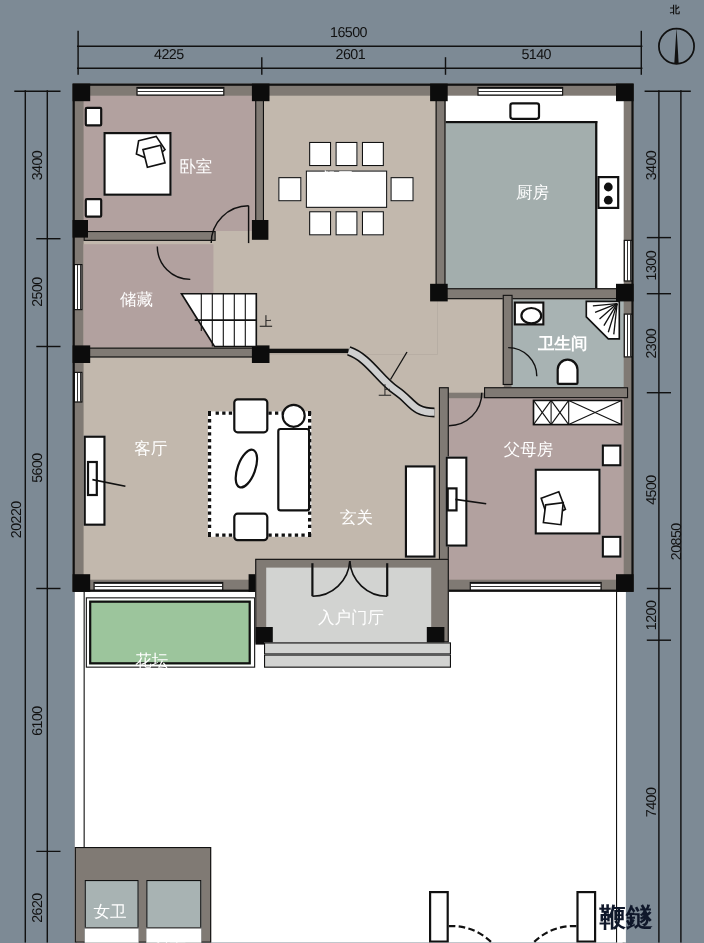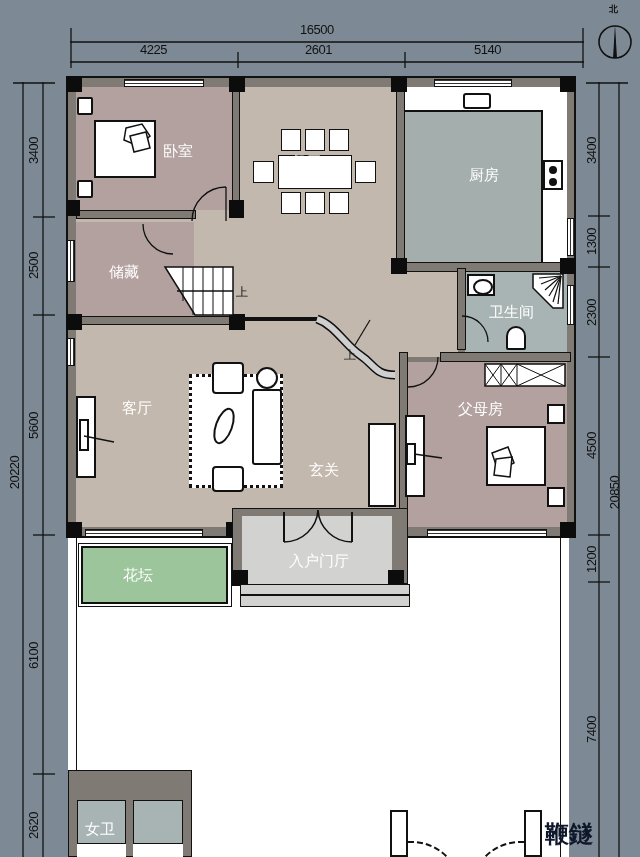--- a/index.html
+++ b/index.html
@@ -209,21 +209,21 @@
   <g stroke="#111" stroke-width="1.2">
     <line x1="30" y1="4" x2="8" y2="6"></line>
       <line x1="30" y1="4" x2="10" y2="12"></line>
     <line x1="30" y1="4" x2="14" y2="18"></line>
       <line x1="30" y1="4" x2="18" y2="24"></line>
     <line x1="30" y1="4" x2="22" y2="30"></line>
       <line x1="30" y1="4" x2="27" y2="32"></line>
   </g>
 </svg>
 <div class="furn" style="left:506px;top:326px;width:20px;height:24px;border-radius:10px 10px 2px 2px;"></div>
-<div class="label" style="left:489px;top:303px;">卫生间</div>
+<div class="label" style="left:489px;top:303px;font-weight:bold;">卫生间</div>
 
 <svg width="82" height="26" style="left:484px;top:363px;">
   <rect x="1" y="1" width="80" height="22" fill="#fff" stroke="#111" stroke-width="1.5"></rect>
   <line x1="1" y1="1" x2="17" y2="23" stroke="#111"></line>
     <line x1="17" y1="1" x2="1" y2="23" stroke="#111"></line>
   <line x1="17" y1="1" x2="33" y2="23" stroke="#111"></line>
     <line x1="33" y1="1" x2="17" y2="23" stroke="#111"></line>
   <line x1="33" y1="1" x2="81" y2="23" stroke="#111"></line>
     <line x1="81" y1="1" x2="33" y2="23" stroke="#111"></line>
   <line x1="17" y1="1" x2="17" y2="23" stroke="#111"></line>
@@ -270,21 +270,21 @@
   <line x1="70" y1="2" x2="70" y2="32" stroke="#111" stroke-width="2"></line>
 </svg>
 <div class="label" style="left:289px;top:552px;">入户门厅</div>
 <div class="col" style="left:232px;top:570px;width:16px;height:16px;"></div>
 <div class="col" style="left:388px;top:570px;width:16px;height:16px;"></div>
 <div class="abs" style="left:240px;top:584px;width:170px;height:11px;background:#d2d3d1;border:1px solid #111;box-sizing:border-box;"></div>
 <div class="abs" style="left:240px;top:595px;width:170px;height:12px;background:#d2d3d1;border:1px solid #111;box-sizing:border-box;"></div>
 
 <div class="abs" style="left:78px;top:543px;width:154px;height:64px;background:#fff;border:1px solid #111;box-sizing:border-box;"></div>
 <div class="room" style="left:81px;top:546px;width:147px;height:58px;background:#9cc59c;border:2px solid #111;box-sizing:border-box;"></div>
-<div class="label" style="left:123px;top:566px;">花坛</div>
+<div class="label" style="left:123px;top:591px;">花坛</div>
 
 <div class="abs" style="left:68px;top:770px;width:124px;height:87px;background:#807a74;border:1px solid #111;box-sizing:border-box;"></div>
 <div class="room" style="left:77px;top:800px;width:49px;height:57px;background:#a8b3b3;border:1px solid #111;box-sizing:border-box;"></div>
 <div class="room" style="left:133px;top:800px;width:50px;height:57px;background:#a8b3b3;border:1px solid #111;box-sizing:border-box;"></div>
 <div class="abs" style="left:77px;top:843px;width:49px;height:14px;background:#fff;border-top:1px solid #111;"></div>
 <div class="abs" style="left:133px;top:843px;width:50px;height:14px;background:#fff;border-top:1px solid #111;"></div>
 <div class="label" style="left:85px;top:820px;">女卫</div>
 <div class="label" style="left:139px;top:843px;">男卫</div>
 
 <div class="abs" style="left:390px;top:810px;width:18px;height:47px;background:#fff;border:2px solid #111;box-sizing:border-box;"></div>

